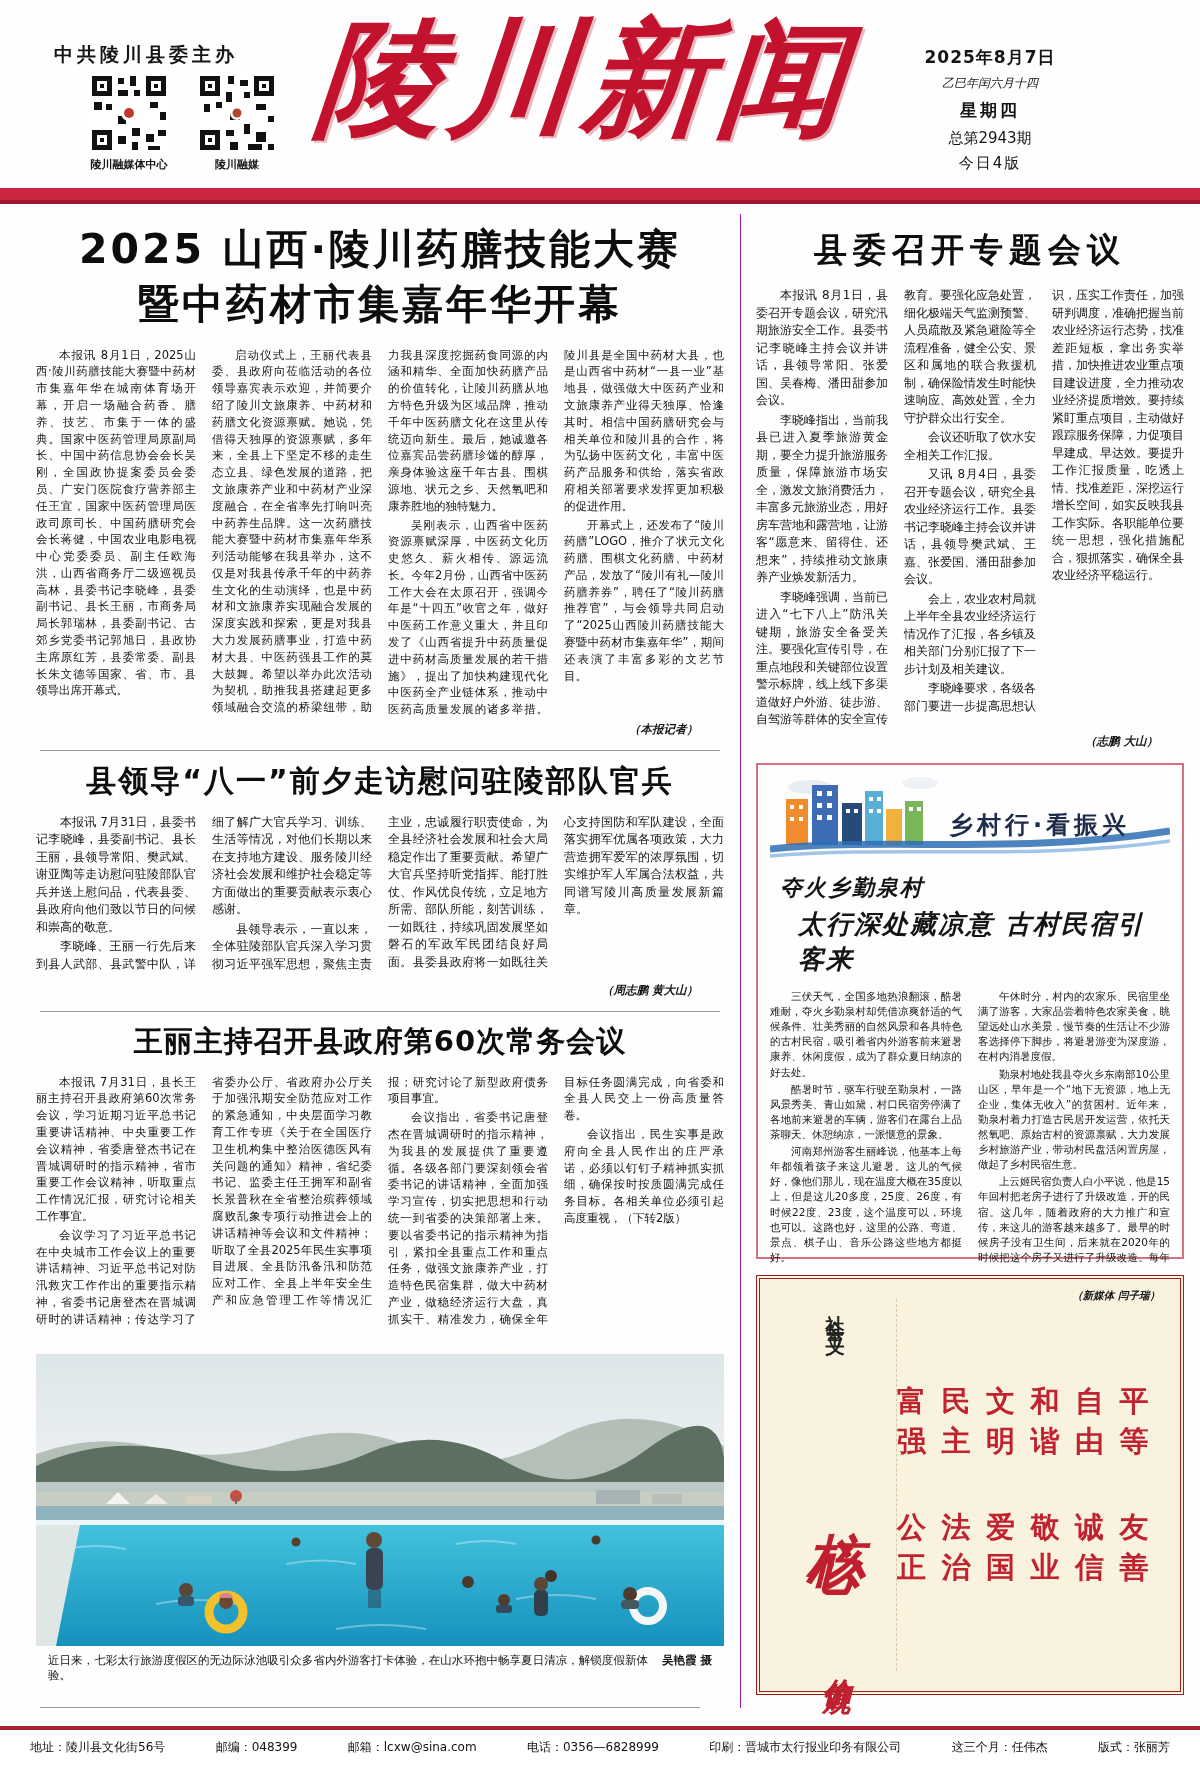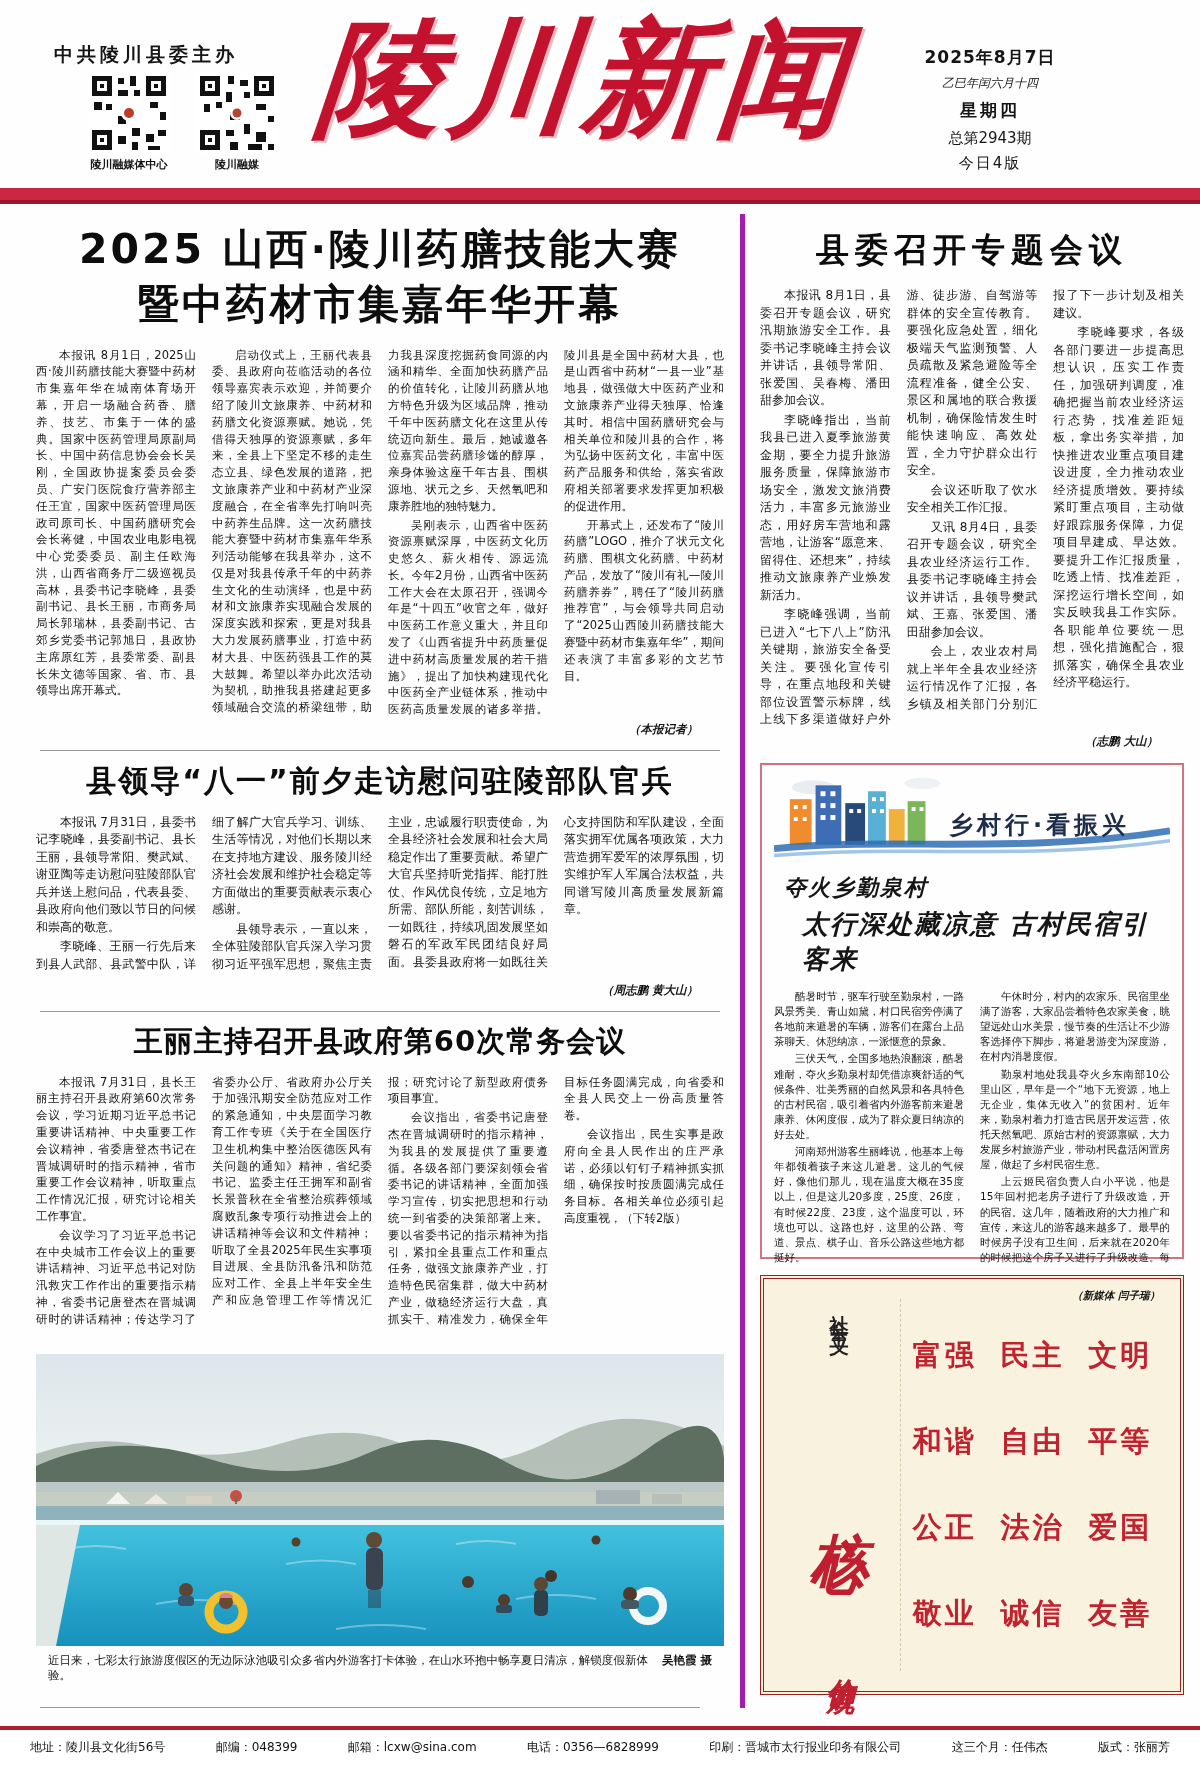--- a/index.html
+++ b/index.html
@@ -19,21 +19,21 @@
   .date-block{position:absolute;right:120px;top:46px;text-align:center;width:180px;}
   .date-line1{font-size:17px;font-weight:bold;letter-spacing:1px;}
   .date-line2{font-size:12px;font-style:italic;margin-top:6px;font-family:"DejaVu Serif",serif;}
   .date-line3{font-size:17px;font-weight:bold;margin-top:7px;letter-spacing:3px;}
   .date-line4{font-size:15px;margin-top:7px;}
   .date-line5{font-size:15px;margin-top:6px;letter-spacing:2px;}
   .red-band{height:12px;background:#cb2743;border-bottom:4px solid #9c1530;}
   
   .content{display:flex;padding:10px 36px 0;gap:16px;}
   .col-left{width:688px;flex:none;}
-  .col-right{width:444px;flex:none;border-left:5px solid #a21caf;padding-left:15px;box-sizing:border-box;}
+  .col-right{width:444px;flex:none;border-left:1px solid #a21caf;padding-left:15px;box-sizing:border-box;}
   .a-head{text-align:center;font-weight:bold;color:#0d0d0d;}
   .main-head{font-size:41px;line-height:1.35;letter-spacing:3px;margin-top:8px;}
   .body-cols{font-size:11.5px;line-height:1.46;text-align:justify;column-gap:16px;
              column-fill:auto;overflow:hidden;}
   .body-cols p{margin:0 0 2px;text-indent:2em;}
   .main-body{column-count:4;height:372px;margin-top:14px;}
   .byline{text-align:right;font-weight:bold;font-size:11.5px;padding-right:26px;margin-top:3px;font-style:italic;}
   .divider{border-top:1px solid #9a9a9a;margin:13px 4px 10px;}
   .army-head{font-size:30px;letter-spacing:2px;}
   .army-body{column-count:4;height:166px;margin-top:12px;font-size:12px;}
@@ -62,21 +62,21 @@
   .rural-byline{text-align:right;font-weight:bold;font-size:10.5px;padding-right:10px;margin-top:4px;font-style:italic;}
   .values-box{margin-top:16px;border:4px double #9c2020;background:#f8f2de;height:420px;
               box-sizing:border-box;display:flex;padding:20px 16px;}
   .values-left{width:120px;display:flex;flex-direction:column;align-items:center;
                justify-content:space-between;border-right:1px dashed #d8c9a8;}
   .v-top{writing-mode:vertical-rl;font-size:19px;font-weight:bold;letter-spacing:7px;color:#222;}
   .v-core{writing-mode:vertical-rl;font-family:"DejaVu Serif",serif;font-style:italic;font-weight:bold;
           font-size:56px;color:#bf1f2e;letter-spacing:6px;line-height:1;}
   .v-bottom{writing-mode:vertical-rl;font-family:"DejaVu Serif",serif;font-style:italic;font-weight:bold;
             font-size:28px;color:#bf1f2e;letter-spacing:5px;}
-  .values-grid{flex:1;display:grid;grid-template-columns:repeat(3,1fr);align-content:center;
+  .values-grid{flex:1;display:grid;grid-template-columns:repeat(6,1fr);align-content:center;
                row-gap:46px;justify-items:center;}
   .value-term{font-size:29px;font-weight:bold;color:#c02330;letter-spacing:3px;
               font-family:"DejaVu Serif","Liberation Serif",serif;}
   
   .footer{position:absolute;left:0;right:0;bottom:0;border-radius:10px;}
   .footer-band{border-top:4px solid #ae1c34;background:#fff;padding:9px 30px 10px;
                display:flex;justify-content:space-between;font-size:12px;color:#111;}
 </style>
 </head>
 <body>
@@ -330,22 +330,22 @@
                 <rect x="147" y="34" width="4" height="4"></rect>
             </g>
             <path d="M0,76 C110,64 250,82 400,58" stroke="#2e6db4" stroke-width="7" fill="none" opacity="0.85"></path>
             <path d="M0,83 C130,72 260,88 400,68" stroke="#8ab6e0" stroke-width="3.5" fill="none" opacity="0.8"></path>
           </svg>
           <div class="rural-kicker">乡村行·看振兴</div>
         </div>
         <div class="rural-t1">夺火乡勤泉村</div>
         <div class="rural-t2">太行深处藏凉意 古村民宿引客来</div>
         <div class="body-cols rural-body">
+          <p>三伏天气，全国多地热浪翻滚，酷暑难耐，夺火乡勤泉村却凭借凉爽舒适的气候条件、壮美秀丽的自然风景和各具特色的古村民宿，吸引着省内外游客前来避暑康养、休闲度假，成为了群众夏日纳凉的好去处。</p>
           <p>酷暑时节，驱车行驶至勤泉村，一路风景秀美、青山如黛，村口民宿旁停满了各地前来避暑的车辆，游客们在露台上品茶聊天、休憩纳凉，一派惬意的景象。</p>
-          <p>三伏天气，全国多地热浪翻滚，酷暑难耐，夺火乡勤泉村却凭借凉爽舒适的气候条件、壮美秀丽的自然风景和各具特色的古村民宿，吸引着省内外游客前来避暑康养、休闲度假，成为了群众夏日纳凉的好去处。</p>
           <p>河南郑州游客生丽峰说，他基本上每年都领着孩子来这儿避暑。这儿的气候好，像他们那儿，现在温度大概在35度以上，但是这儿20多度，25度、26度，有时候22度、23度，这个温度可以，环境也可以。这路也好，这里的公路、弯道、景点、棋子山、音乐公路这些地方都挺好。</p>
           <p>午休时分，村内的农家乐、民宿里坐满了游客，大家品尝着特色农家美食，眺望远处山水美景，慢节奏的生活让不少游客选择停下脚步，将避暑游变为深度游，在村内消暑度假。</p>
           <p>勤泉村地处我县夺火乡东南部10公里山区，早年是一个“地下无资源，地上无企业，集体无收入”的贫困村。近年来，勤泉村着力打造古民居开发运营，依托天然氧吧、原始古村的资源禀赋，大力发展乡村旅游产业，带动村民盘活闲置房屋，做起了乡村民宿生意。</p>
           <p>上云姬民宿负责人白小平说，他是15年回村把老房子进行了升级改造，开的民宿。这几年，随着政府的大力推广和宣传，来这儿的游客越来越多了。最早的时候房子没有卫生间，后来就在2020年的时候把这个房子又进行了升级改造。每年一般旺季是6月份至8月份，这三个月，客流量非常大。</p>
 
         </div>
         <div class="rural-byline">（新媒体 闫子瑞）</div>
       </div>
 
       <div class="values-box">

